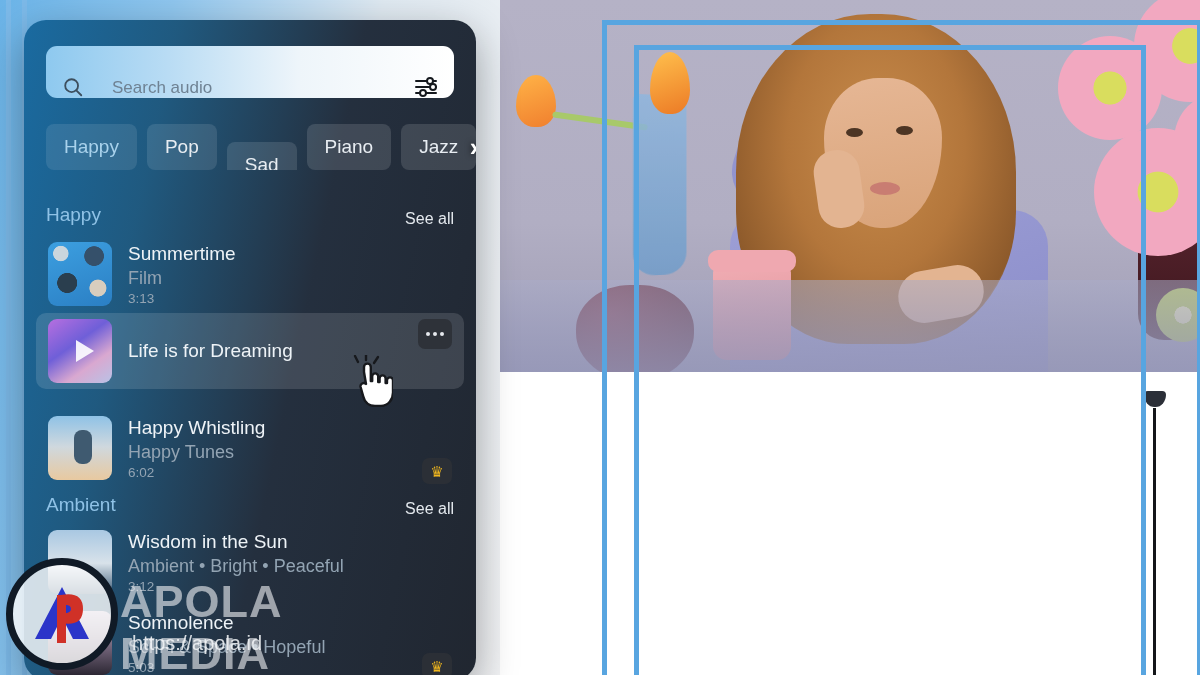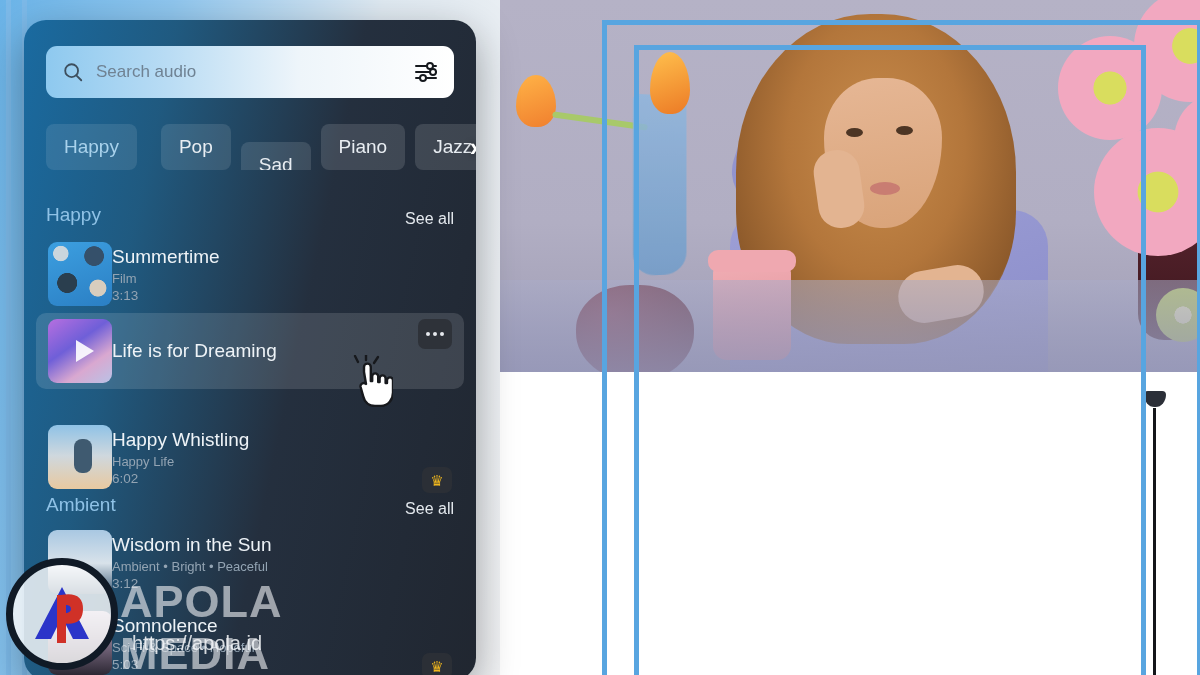--- a/index.html
+++ b/index.html
@@ -115,39 +115,39 @@
       linear-gradient(102deg, rgba(23,104,158,.97) 0%, rgba(28,86,124,.97) 26%,
                       rgba(34,45,60,.99) 58%, rgba(30,36,46,.99) 100%);
     box-shadow:0 14px 40px rgba(0,0,0,.35);
     overflow:hidden;
   }
 
   #search-bar{
     position:absolute; left:22px; top:26px; width:408px; height:52px;
     border-radius:11px;
     background:linear-gradient(90deg,#8ec9ef 0%, #b9dcf4 30%, #eef5fa 62%, #ffffff 100%);
-    display:flex; align-items:center; padding:0 16px; gap:12px;
+    display:flex; align-items:flex-end; padding:0 16px; gap:28px;
   }
   #search-input{
     flex:1; border:none; outline:none; background:transparent;
     font-family:"Liberation Sans", sans-serif; font-size:17px; color:#33424f;
   }
   #search-input::placeholder{ color:#6f8293; }
 
   #filter-chips{
     position:absolute; left:22px; top:104px; width:430px; height:46px;
     display:flex; gap:10px; align-items:center; overflow:hidden;
   }
   .chip{
     flex:0 0 auto; height:46px; padding:0 18px; border-radius:8px;
     display:flex; align-items:center; justify-content:center;
     font-size:19px; color:#e8edf2; white-space:nowrap;
   }
   .chip.c0{ background:rgba(255,255,255,.10); color:#a9d2ec; }
-  .chip.c1{ background:rgba(255,255,255,.11);margin-left:14px; }
+  .chip.c1{ background:rgba(255,255,255,.11); }
   .chip.c2{ background:rgba(255,255,255,.12);margin-top:36px; }
   .chip.c3{ background:rgba(255,255,255,.13); }
   .chip.c4{ background:rgba(255,255,255,.13); }
   #chip-next-arrow{
     position:absolute; right:-2px; top:50%; transform:translateY(-50%);
     color:#fff; font-size:25px; font-weight:700; line-height:1;
     text-shadow:0 0 6px rgba(0,0,0,.8);
   }
 
   .section-header{
@@ -182,23 +182,23 @@
     background:#3f5a70; border-radius:8px;
   }
   .thumb.t-wisdom{ background:linear-gradient(180deg,#a9c8e2 0%, #d8e2ea 52%, #3f5d78 100%); }
   .thumb.t-somnolence{ background:linear-gradient(180deg,#c3b6c8 0%, #6d5f74 60%, #2c2733 100%); }
   .thumb-play{
     position:absolute; left:50%; top:50%; transform:translate(-50%,-50%);
     width:0; height:0; border-left:18px solid rgba(255,255,255,.9);
     border-top:11px solid transparent; border-bottom:11px solid transparent;
     margin-left:5px;
   }
-  .track-meta{ flex:1; min-width:0; }
+  .track-meta{ margin-left:16px; flex:1; min-width:0; }
   .track-title{ font-size:19px; color:#eef3f7; line-height:1.25; }
-  .track-sub{ font-size:13px; color:#93a4b3; margin-top:3px; }
+  .track-sub{ font-size:18px; color:#93a4b3; margin-top:3px; }
   .track-dur{ font-size:13.5px; color:#93a4b3; margin-top:2px; }
   .more-btn{
     width:34px; height:30px; border-radius:7px; background:#2e3239;
     display:flex; align-items:center; justify-content:center; gap:3px;
     flex:0 0 auto; align-self:flex-start; margin-top:6px;
   }
   .more-btn i{ width:4px; height:4px; border-radius:50%; background:#e6e9ee; display:block; }
   .crown{
     width:30px; height:26px; border-radius:7px; background:#2b2f36;
     display:flex; align-items:center; justify-content:center;
@@ -325,25 +325,25 @@
     <div class="track-meta">
       <div class="track-title">Life is for Dreaming</div>
     </div>
     <div class="more-btn">
         <i></i>
         <i></i>
         <i></i>
       </div>
   </div>
 
-  <div class="track-row" style="top:399px">
+  <div class="track-row" style="top:390px">
     <div class="thumb t-happy"></div>
     <div class="track-meta">
       <div class="track-title">Happy Whistling</div>
-      <div class="track-sub">Happy Life</div>
+      <div class="track-sub">Happy Tunes</div>
       <div class="track-dur">6:02</div>
     </div>
     <div class="crown">♛</div>
   </div>
 
   <div class="section-header" style="top:472px">
     <span class="section-title">Ambient</span>
     <span class="see-all">See all</span>
   </div>
 

